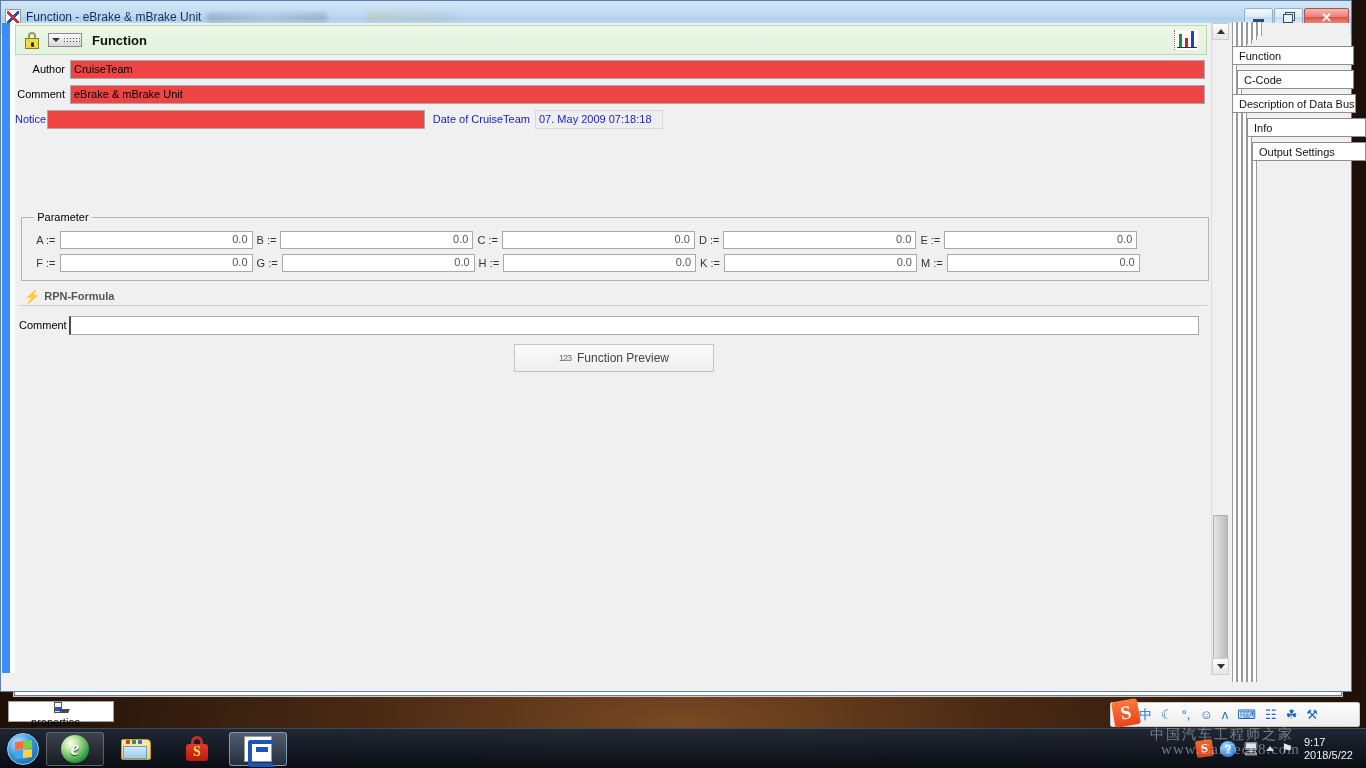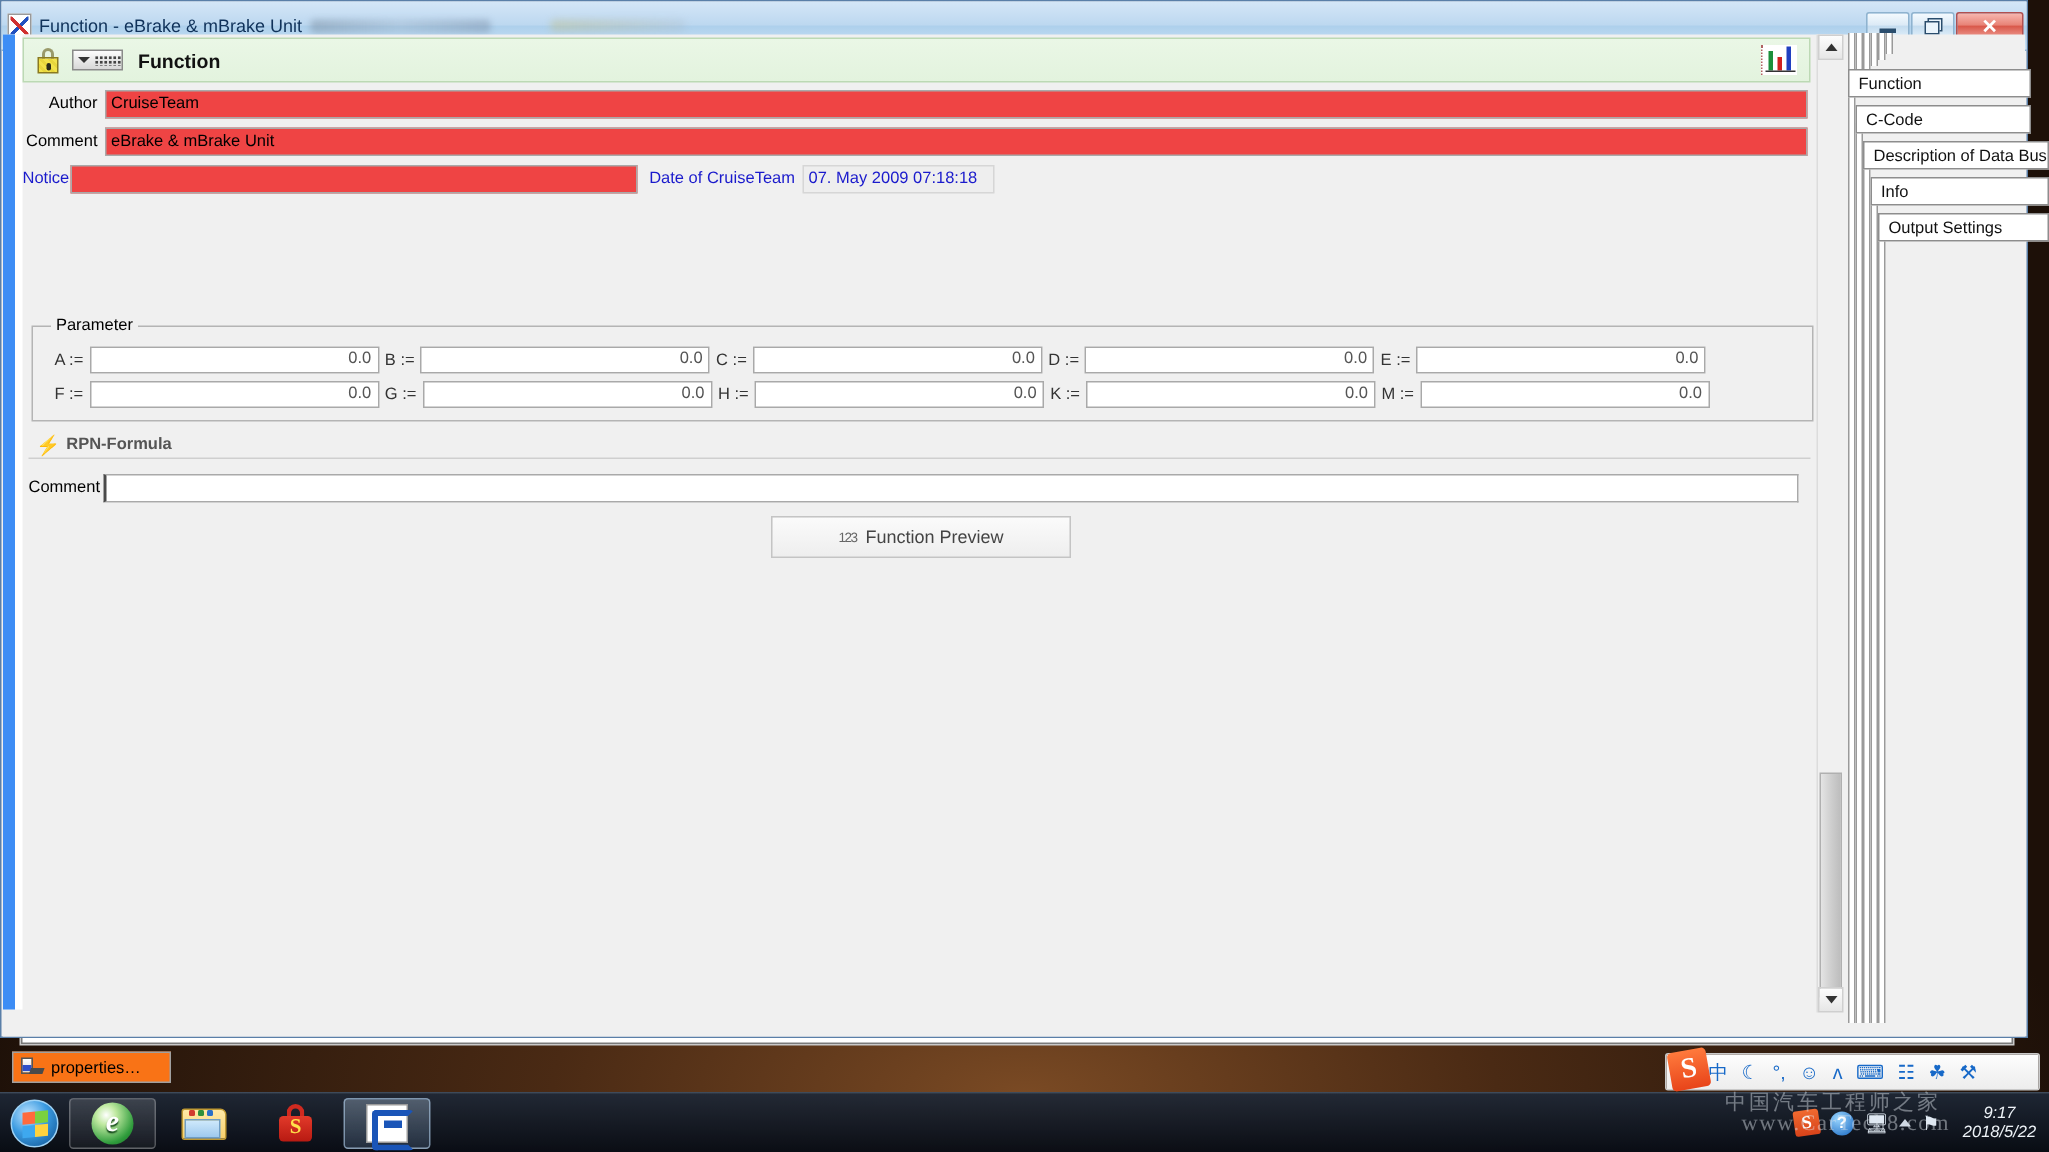--- a/index.html
+++ b/index.html
@@ -271,22 +271,22 @@
     background: #ffffff;
     border: 1px solid #8d8d8d;
     font-size: 11px; color: #111;
     display: flex; align-items: center; padding-left: 6px;
     white-space: nowrap;
   }
 
   
   #propswin {
     position: absolute; left: 8px; top: 701px; width: 106px; height: 21px;
-    background: #f97316; border: 1px solid #a0a0a0;
-    display: flex; align-items: center; font-size: 11px; color: #000;
+    background: #ffffff; border: 1px solid #a0a0a0;
+    display: flex; align-items: center; font-size: 11px; color: #000; flex-direction: column;
   }
   #propswin .picon {
     width: 16px; height: 14px; margin: 0 5px 0 4px; position: relative; flex: none;
   }
   #propswin .picon .can {
     position: absolute; left: 1px; top: 0; width: 8px; height: 11px;
     background: linear-gradient(#ffffff,#d8d8d8); border: 1px solid #555;
   }
   #propswin .picon .can::after {
     content: ""; position: absolute; left: 0; top: 4px; width: 6px; height: 4px; background: #3050c8;
@@ -383,22 +383,22 @@
   }
   .tray-help {
     width: 16px; height: 16px; border-radius: 50%;
     background: radial-gradient(circle at 35% 30%, #9ad6ff, #1565c0);
     color: #fff; font-size: 11px; font-weight: bold;
     display: flex; align-items: center; justify-content: center;
   }
   .tray-arrow { width: 0; height: 0; border-left: 4px solid transparent;
     border-right: 4px solid transparent; border-bottom: 5px solid #cfd8e3; }
   #clock {
-    color: #eef3f8; font-size: 11px; text-align: center; line-height: 13px;
-    margin-left: 4px; min-width: 58px; font-style: italic;
+    color: #eef3f8; font-size: 11px; text-align: left; line-height: 13px;
+    margin-left: 4px; min-width: 58px;
   }
 
   
   #imebar {
     position: absolute; right: 6px; top: 702px; width: 250px; height: 25px;
     background: linear-gradient(#fdfdfd,#ededed);
     border: 1px solid #c9c9c9; border-radius: 2px;
     display: flex; align-items: center; gap: 9px; padding-left: 28px;
   }
   #imebar .big-s {
@@ -580,21 +580,21 @@
   <div class="stair" style="left:10px; top:84px;  height:576px;"></div>
   <div class="stair" style="left:15px; top:108px; height:552px;"></div>
   <div class="stair" style="left:20px; top:132px; height:528px;"></div>
 
   <div class="tabitem" style="left:0px;  top:24px;  width:122px;">
       <span>Function</span>
     </div>
   <div class="tabitem" style="left:5px;  top:48px;  width:117px;">
       <span>C-Code</span>
     </div>
-  <div class="tabitem" style="left:10px; top:72px;  width:124px;">
+  <div class="tabitem" style="left:0; top:72px;  width:124px;">
       <span>Description of Data Bus</span>
     </div>
   <div class="tabitem" style="left:15px; top:96px;  width:119px;">
       <span>Info</span>
     </div>
   <div class="tabitem" style="left:20px; top:120px; width:114px;">
       <span>Output Settings</span>
     </div>
 </div>
 

